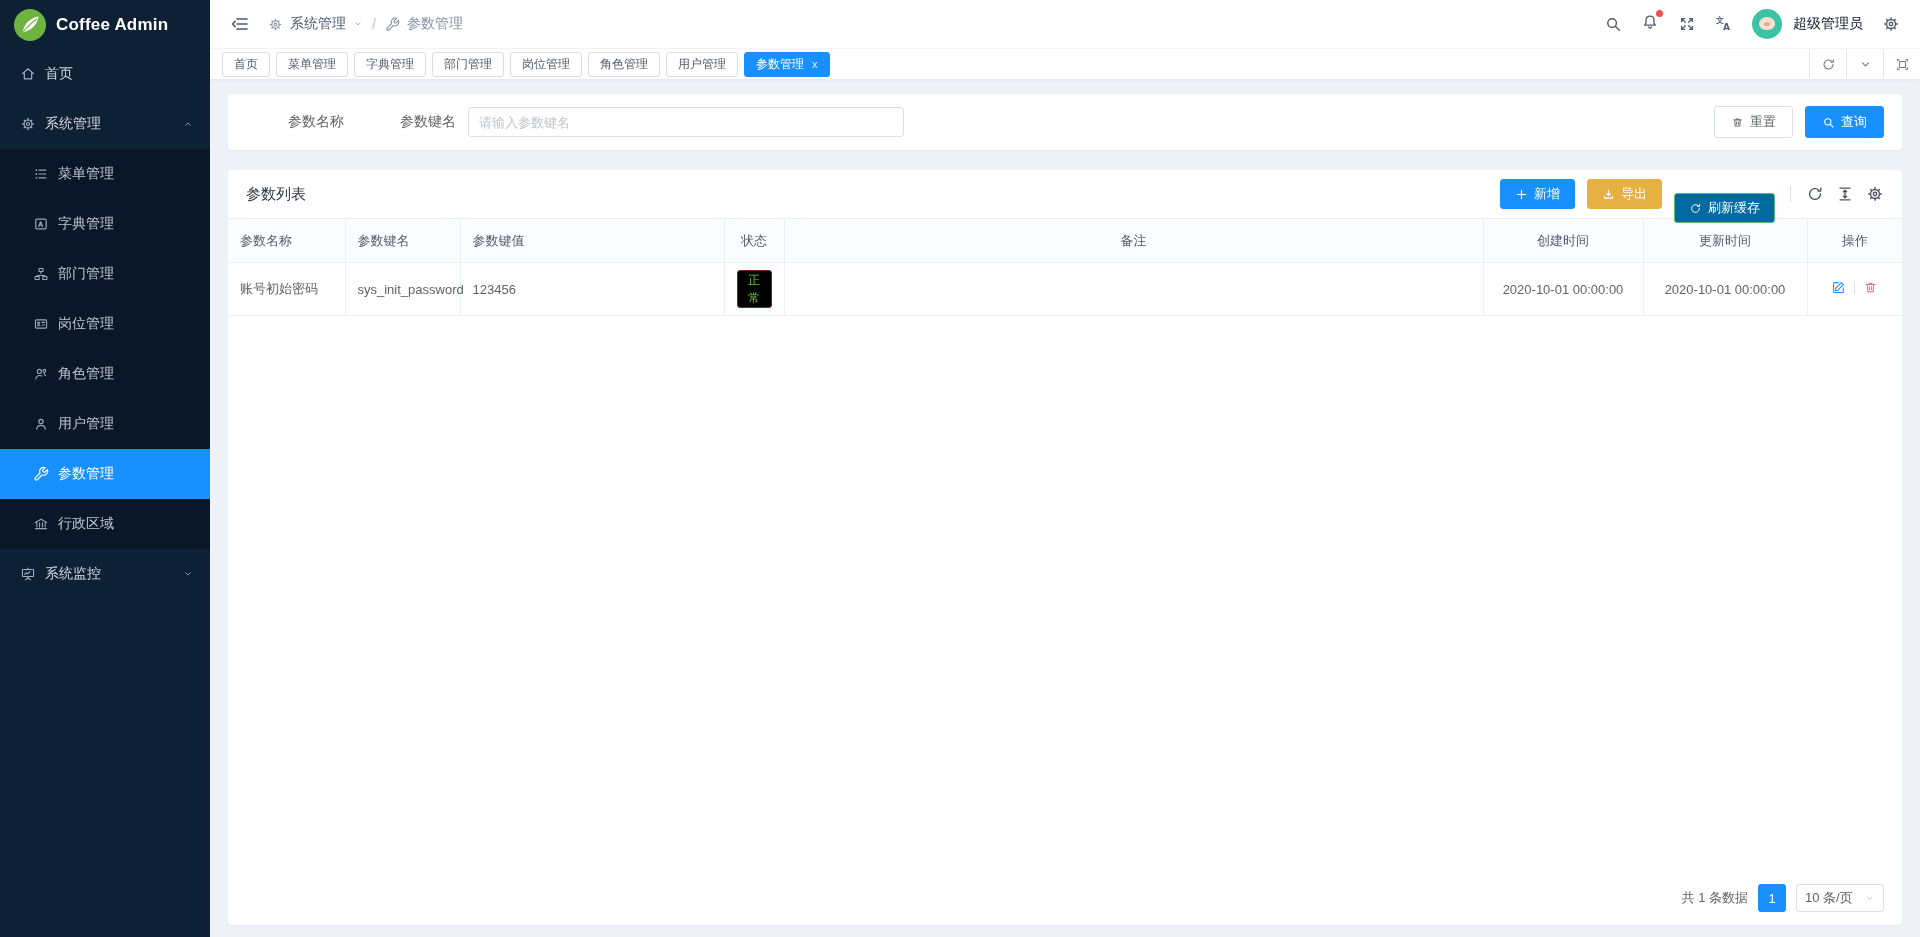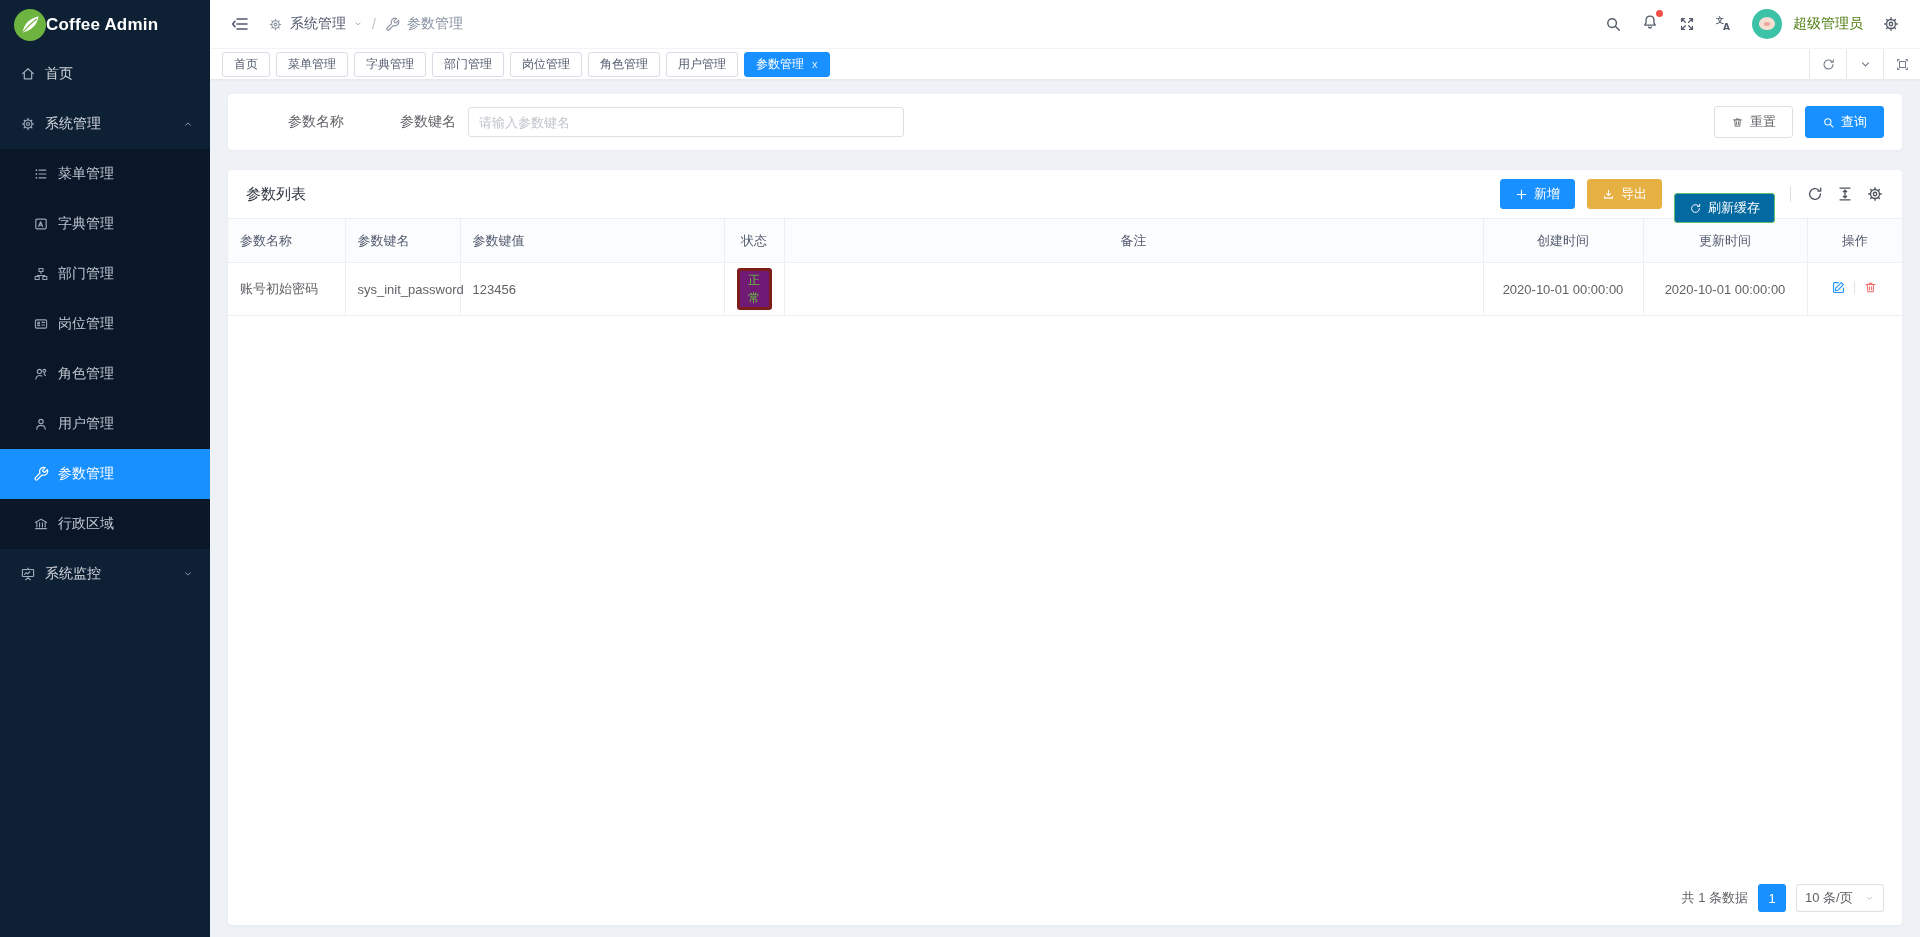--- a/index.html
+++ b/index.html
@@ -1,21 +1,21 @@
 <!DOCTYPE html>
 <html><head>
 <meta charset="utf-8">
 <style>
   * { margin:0; padding:0; box-sizing:border-box; }
   html,body { width:1920px; height:937px; font-family:"Liberation Sans","DejaVu Sans",sans-serif; background:#eef1f6; }
   .app { width:1920px; height:937px; display:flex; overflow:hidden; }
 
   
   .sidebar { width:210px; min-width:210px; background:#0e2034; color:#c6ccd6; display:flex; flex-direction:column; }
-  .logo { height:49px; display:flex; align-items:center; padding-left:14px; cursor:pointer; }
+  .logo { height:49px; display:flex; align-items:center; padding-left:14px; gap:10px; cursor:pointer; }
   .logo-badge { width:32px; height:32px; }
   .logo-title { color:#fff; font-size:17px; font-weight:bold; letter-spacing:.2px; }
   .menu { flex:1; overflow:hidden; }
   .m-item { height:50px; display:flex; align-items:center; padding:0 16px 0 20px; font-size:14px; color:#d2d7de; cursor:pointer; position:relative; }
   .m-item .ic { width:16px; height:16px; margin-right:9px; color:#9fadbd; flex:none; }
   .m-item .arrow { margin-left:auto; width:12px; height:12px; color:#8b99aa; }
   .submenu { background:#0a1729; }
   .s-item { height:50px; display:flex; align-items:center; padding-left:33px; font-size:14px; color:#bfc6d0; cursor:pointer; }
   .s-item .ic { width:16px; height:16px; margin-right:9px; color:#98a6b6; flex:none; }
   .s-item.active { background:#1890ff; color:#fff; }
@@ -31,21 +31,21 @@
   .crumb .sep { color:#c0c4cc; margin:0 2px; }
   .crumb .lvl2 { color:#8792a3; }
   .crumb .mini { width:10px; height:10px; color:#8a93a3; }
   .top-right { margin-left:auto; display:flex; align-items:center; gap:19px; }
   .tr-ic { width:18px; height:18px; color:#545c6b; cursor:pointer; position:relative; }
   .bell-wrap { position:relative; cursor:pointer; }
   .bell-dot { position:absolute; top:-3px; right:-4px; width:7px; height:7px; border-radius:50%; background:#f3504a; }
   .avatar { width:30px; height:30px; border-radius:50%; background:#3cc2a7; position:relative; overflow:hidden; cursor:pointer; flex:none; }
   .avatar::before { content:""; position:absolute; left:7px; top:8px; width:16px; height:13px; border-radius:50% 50% 45% 45%; background:#f7dfd3; }
   .avatar::after { content:""; position:absolute; left:12px; top:13px; width:6px; height:4px; border-radius:40%; background:#eda8a0; }
-  .username { font-size:14px; color:#4d7c0f; margin-left:-8px; }
+  .username { font-size:14px; color:#0f172a; margin-left:-8px; }
 
   .tabbar { height:31px; background:#fff; display:flex; align-items:center; padding-left:12px; border-bottom:1px solid #e6e9ee; position:relative; box-shadow:0 1px 2px rgba(0,0,0,.03); }
   .tab { height:25px; display:flex; align-items:center; padding:0 11px; border:1px solid #d8dce5; border-radius:3px; background:#fff; color:#515a6e; font-size:12px; margin-right:6px; cursor:pointer; white-space:nowrap; }
   .tab.active { background:#1890ff; border-color:#1890ff; color:#fff; }
   .tab .close { margin-left:8px; font-size:11px; opacity:.85; cursor:pointer; }
   .tab-ctrls { position:absolute; right:0; top:0; height:30px; display:flex; }
   .tab-ctrl { width:37px; height:30px; border-left:1px solid #e3e6eb; display:flex; align-items:center; justify-content:center; color:#757c8a; cursor:pointer; background:#fff; }
   .tab-ctrl .ic { width:15px; height:15px; }
 
   .content { flex:1; background:#eef1f6; padding:14px 18px 12px; }
@@ -69,21 +69,21 @@
   .toolbar-right { margin-left:auto; display:flex; align-items:center; gap:12px; }
   .tbtn { height:30px; padding:0 14px; font-size:13px; }
   .tool-divider { width:1px; height:16px; background:#dcdfe6; margin:0 3px; }
   .tool-ic { width:18px; height:18px; color:#4e545e; cursor:pointer; }
 
   table.ptable { width:100%; border-collapse:collapse; table-layout:fixed; }
   .ptable th { height:44px; background:#fbfcfd; font-weight:normal; font-size:13px; color:#515a6e; border-top:1px solid #ebeef5; border-bottom:1px solid #ebeef5; border-right:1px solid #ebeef5; padding:0 12px; }
   .ptable td { height:53px; font-size:13px; color:#606266; border-bottom:1px solid #ebeef5; border-right:1px solid #ebeef5; padding:0 12px; background:#fff; }
   .ptable th:last-child, .ptable td:last-child { border-right:none; }
   .al { text-align:left; } .ac { text-align:center; }
-  .tag-ok { display:inline-block; font-size:12px; line-height:18px; padding:0 7px; color:#67c23a; background:#701a75; border:3px solid #7f1d1d; border-radius:3px; }
+  .tag-ok { display:inline-block; font-size:12px; line-height:18px; padding:0 7px; color:#67c23a; background:#000000; border:1px solid #7f1d1d; border-radius:3px; }
   .ops { display:inline-flex; align-items:center; gap:8px; }
   .op-ic { width:15px; height:15px; cursor:pointer; }
   .op-edit { color:#1890ff; }
   .op-del { color:#f56c6c; }
   .op-sep { width:1px; height:13px; background:#dfe3e8; }
 
   .pagination { position:absolute; right:18px; bottom:13px; display:flex; align-items:center; gap:10px; font-size:13px; color:#606266; }
   .page-num { width:28px; height:28px; background:#1890ff; color:#fff; border-radius:3px; display:flex; align-items:center; justify-content:center; font-size:13px; cursor:pointer; }
   .page-size { height:28px; min-width:88px; border:1px solid #dcdfe6; border-radius:3px; display:flex; align-items:center; justify-content:space-between; padding:0 8px; gap:6px; cursor:pointer; color:#606266; }
   .page-size .ic { width:11px; height:11px; color:#c0c4cc; }

